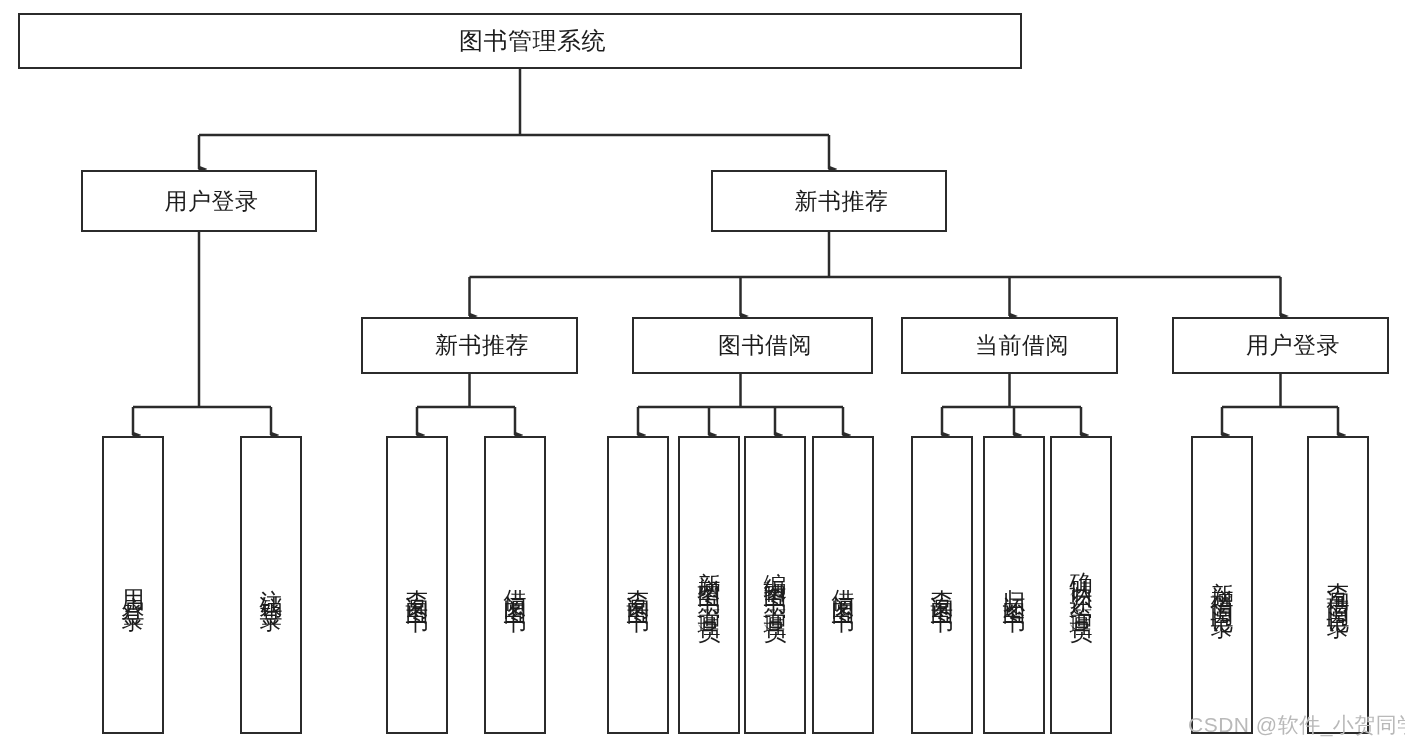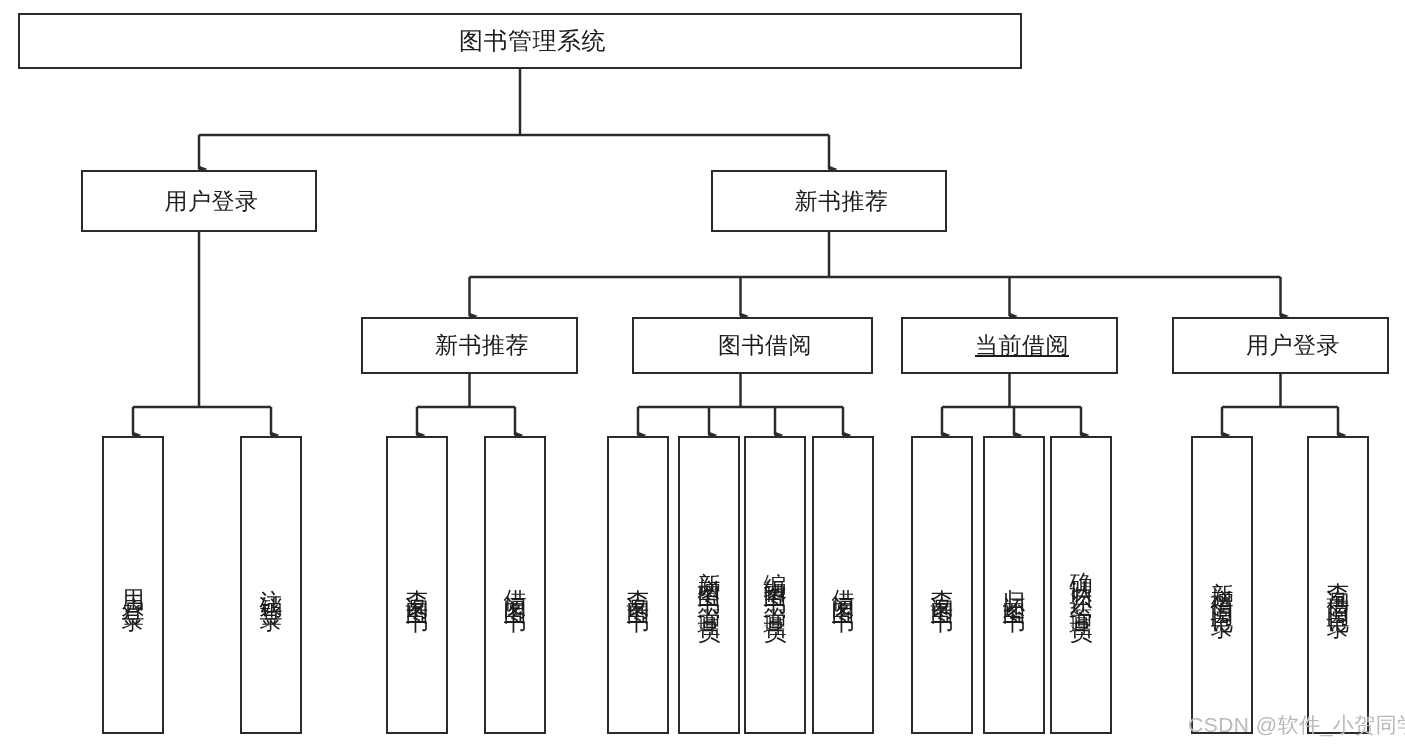--- a/index.html
+++ b/index.html
@@ -120,21 +120,21 @@
       </div>
       <div class="node horizontal" id="node-book-mgmt" style="left: 711px; top: 170px; width: 236px; height: 62px;">
         <span>新书推荐</span>
       </div>
       <div class="node horizontal" id="node-new-book-rec" style="left: 361px; top: 317px; width: 217px; height: 57px;">
         <span>新书推荐</span>
       </div>
       <div class="node horizontal" id="node-book-borrow" style="left: 632px; top: 317px; width: 241px; height: 57px;">
         <span>图书借阅</span>
       </div>
-      <div class="node horizontal" id="node-current-borrow" style="left: 901px; top: 317px; width: 217px; height: 57px; text-decoration: underline;">
+      <div class="node horizontal" id="node-current-borrow" style="left: 901px; top: 317px; width: 217px; height: 57px;">
         <span>当前借阅</span>
       </div>
       <div class="node horizontal" id="node-borrow-record" style="left: 1172px; top: 317px; width: 217px; height: 57px;">
         <span>用户登录</span>
       </div>
       <div class="node vertical" id="node-leaf-user-login" style="left: 102px; top: 436px; width: 62px; height: 298px;">
         <span class="vtext">用户登录</span>
       </div>
       <div class="node vertical" id="node-leaf-user-logout" style="left: 240px; top: 436px; width: 62px; height: 298px;">
         <span class="vtext">注销登录</span>

